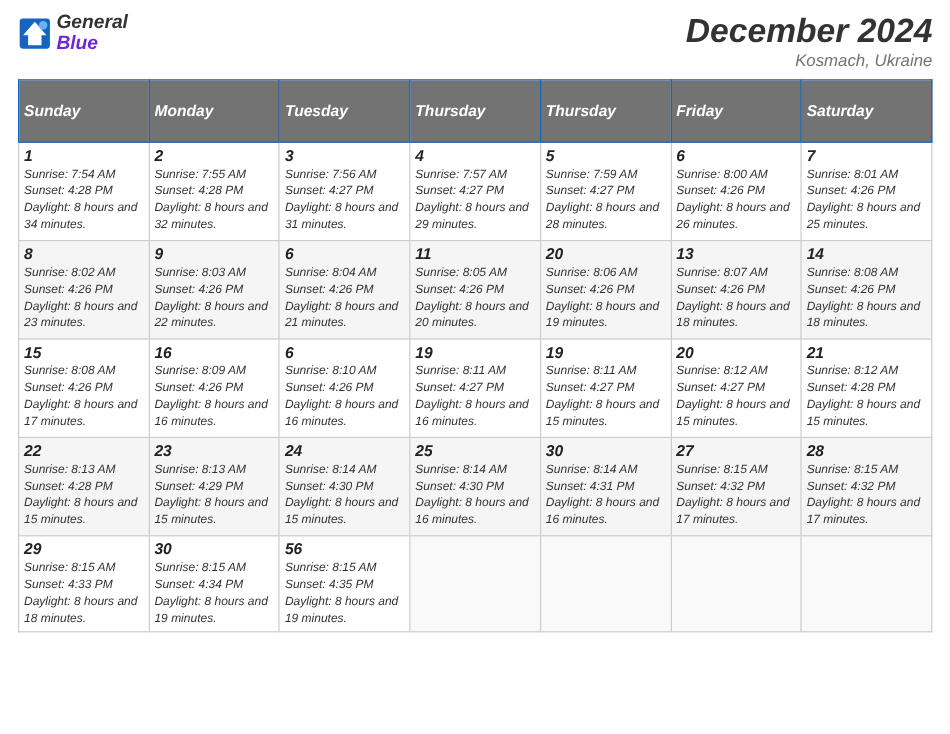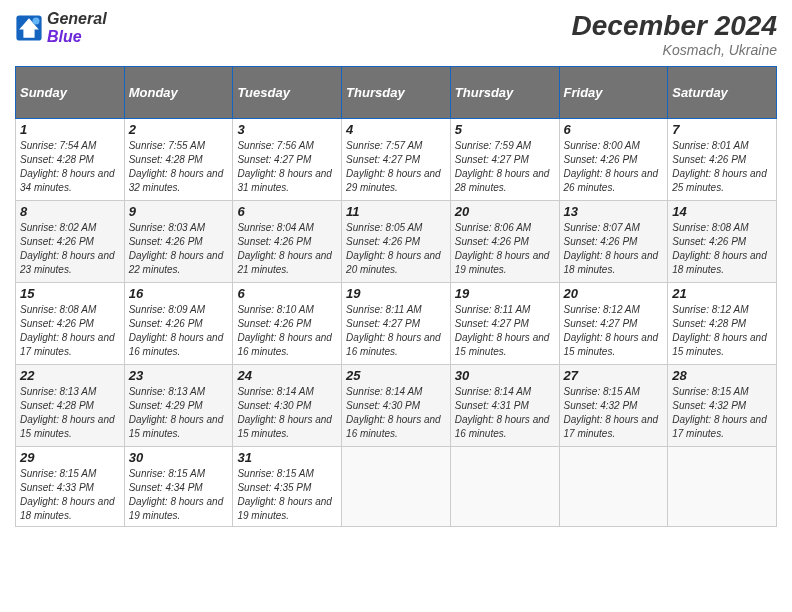--- a/index.html
+++ b/index.html
@@ -254,21 +254,21 @@
       <tr class="last-row">
         <td>
           <span class="day-num">29</span>
           <div class="cell-text">Sunrise: 8:15 AM<br>Sunset: 4:33 PM<br>Daylight: 8 hours and 18 minutes.</div>
         </td>
         <td>
           <span class="day-num">30</span>
           <div class="cell-text">Sunrise: 8:15 AM<br>Sunset: 4:34 PM<br>Daylight: 8 hours and 19 minutes.</div>
         </td>
         <td>
-          <span class="day-num">31</span>
+          <span class="day-num">56</span>
           <div class="cell-text">Sunrise: 8:15 AM<br>Sunset: 4:35 PM<br>Daylight: 8 hours and 19 minutes.</div>
         </td>
         <td class="empty-cell"></td>
         <td class="empty-cell"></td>
         <td class="empty-cell"></td>
         <td class="empty-cell"></td>
       </tr>
     </tbody>
   </table>
 </div>

